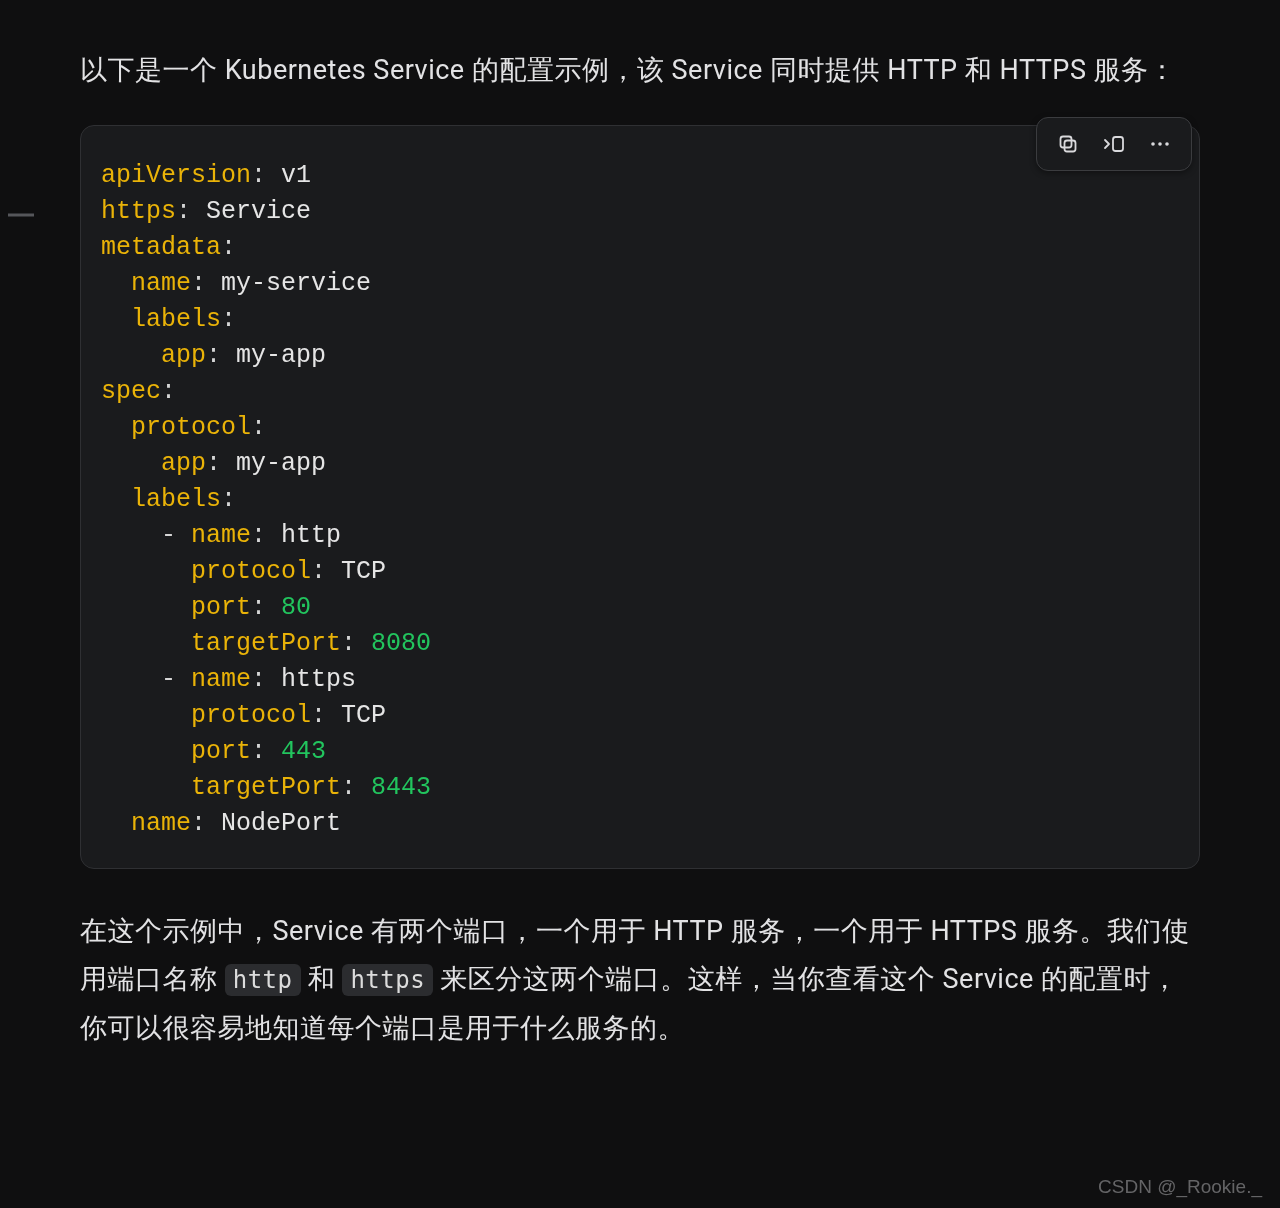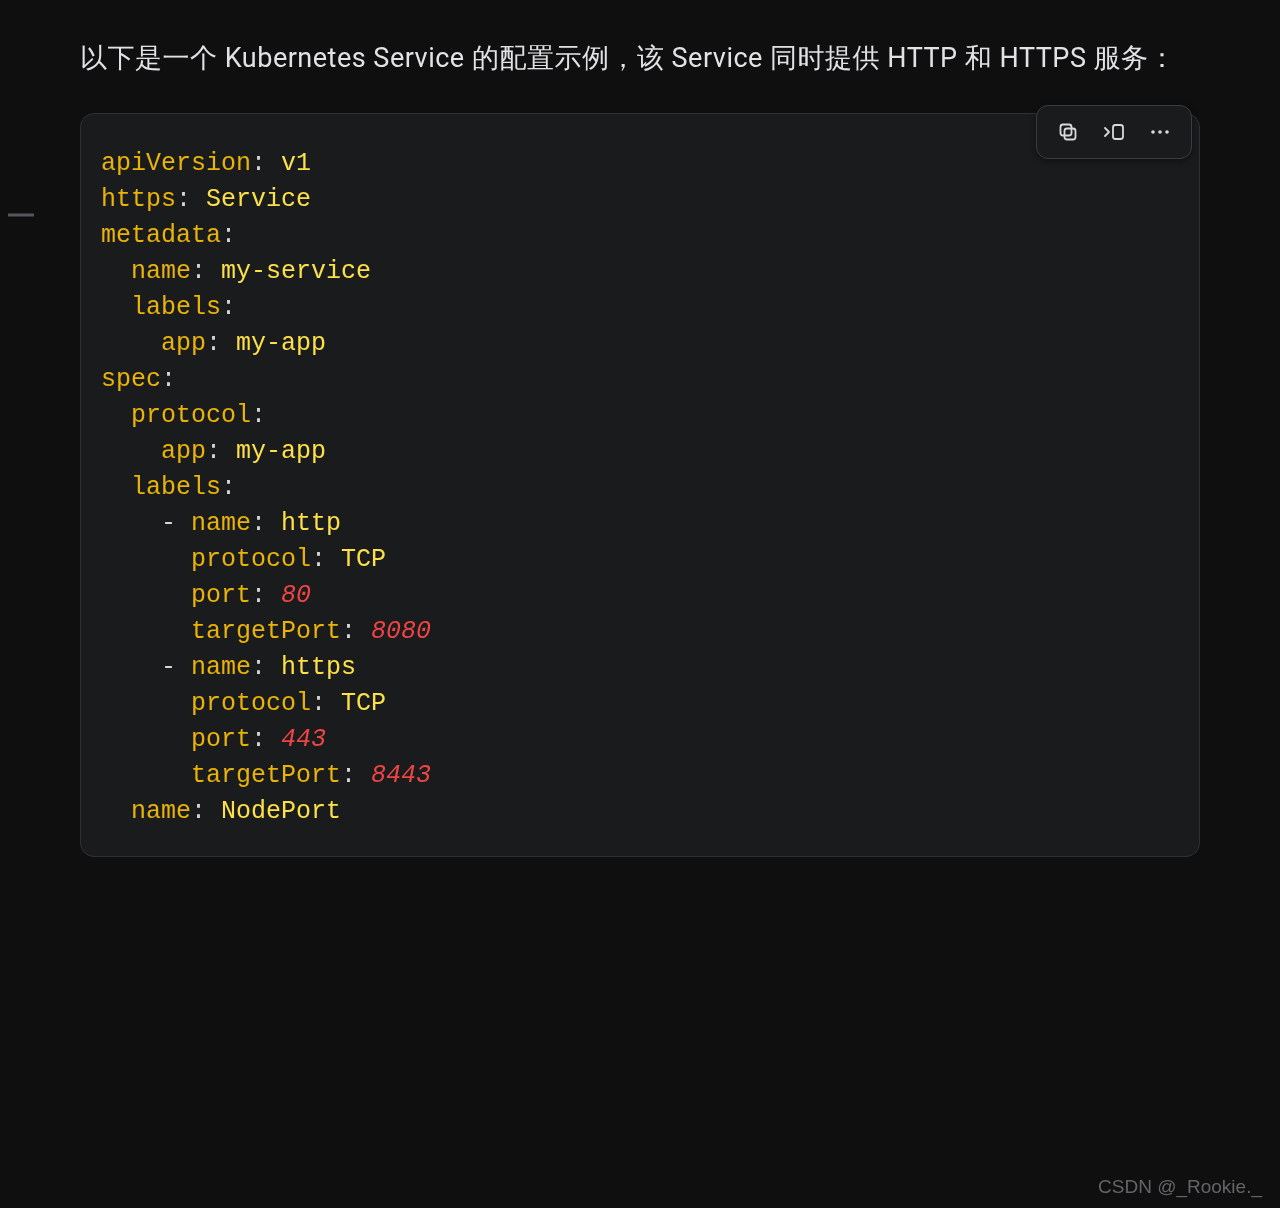--- a/index.html
+++ b/index.html
@@ -1,24 +1,24 @@
 <!DOCTYPE html>
 <html><head>
 <meta charset="utf-8">
 <style>
   html,body{margin:0;padding:0;background:#0f0f10;color:#e8e8ea;font-family:-apple-system,BlinkMacSystemFont,"Segoe UI",Roboto,"Helvetica Neue",Arial,"PingFang SC","Hiragino Sans GB","Microsoft YaHei",sans-serif;width:1280px;height:1208px;overflow:hidden;}
   .page{padding:30px 80px 30px 80px;box-sizing:border-box;}
-  .intro,.outro{font-size:27px;line-height:1.8;color:#e2e2e4;margin:4px 0 30px 0;letter-spacing:0.5px;}
+  .intro,.outro{font-size:27px;line-height:1.8;color:#e2e2e4;margin:16px 0 30px 0;letter-spacing:0.5px;}
   .outro{margin-top:38px;margin-bottom:0;}
   .codewrap{position:relative;}
   .codeblock{background:#1a1b1d;border:1px solid #2f3033;border-radius:14px;padding:32px 20px 26px 20px;font-family:ui-monospace,SFMono-Regular,Menlo,Monaco,Consolas,"Liberation Mono","Courier New",monospace;font-size:25px;line-height:1.44;white-space:pre;overflow:auto;color:#d6d6d6;}
   .key{color:#eab308;}
   .colon{color:#d6d6d6;}
-  .str{color:#fde047;}
-  .num{color:#ef4444;font-style:italic;}
+  .str{color:#e5e5e5;}
+  .num{color:#22c55e;}
   .dash{color:#d6d6d6;}
   .actions{position:absolute;top:-8px;right:8px;display:flex;align-items:center;gap:0;background:#1a1b1d;border:1px solid #3b3c3f;border-radius:12px;padding:6px 8px;box-shadow:0 2px 6px rgba(0,0,0,.4);}
   .actbtn{width:46px;height:40px;display:flex;align-items:center;justify-content:center;color:#d9d9dc;border-radius:8px;cursor:pointer;}
   .inlinecode{background:#2b2c2f;border-radius:6px;padding:2px 8px;font-family:ui-monospace,SFMono-Regular,Menlo,Monaco,Consolas,monospace;font-size:24px;color:#dcdcdc;}
   .watermark{position:fixed;right:18px;bottom:10px;color:#646466;font-size:19px;font-family:Arial,sans-serif;}
   .leftmark{position:fixed;left:0;top:200px;width:40px;height:40px;}
   .leftmark svg{display:block;}
 </style>
 </head>
 <body>
@@ -71,16 +71,17 @@
       <span class="key">protocol</span><span class="colon">:</span> <span class="str">TCP</span>
       <span class="key">port</span><span class="colon">:</span> <span class="num">80</span>
       <span class="key">targetPort</span><span class="colon">:</span> <span class="num">8080</span>
     <span class="dash">-</span> <span class="key">name</span><span class="colon">:</span> <span class="str">https</span>
       <span class="key">protocol</span><span class="colon">:</span> <span class="str">TCP</span>
       <span class="key">port</span><span class="colon">:</span> <span class="num">443</span>
       <span class="key">targetPort</span><span class="colon">:</span> <span class="num">8443</span>
   <span class="key">name</span><span class="colon">:</span> <span class="str">NodePort</span></div>
   </div>
 
+  <p class="outro"><span>在这个示例中，Service 有两个端口，一个用于 HTTP 服务，一个用于 HTTPS 服务。我们使用端口名称 </span><span class="inlinecode">http</span><span> 和 </span><span class="inlinecode">https</span><span> 来区分这两个端口。这样，当你查看这个 Service 的配置时，你可以很容易地知道每个端口是用于什么服务的。</span></p>
 
 </div>
 
 <div class="watermark">CSDN @_Rookie._</div>
 
 </body></html>

